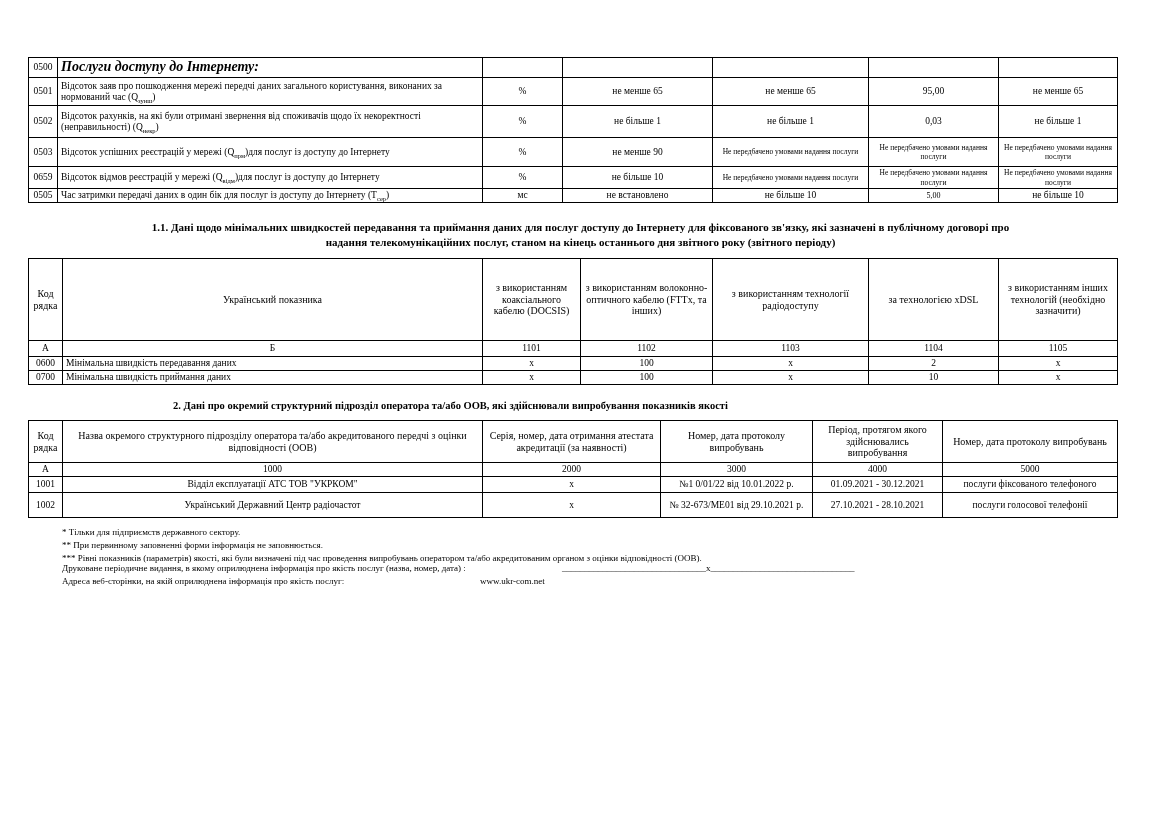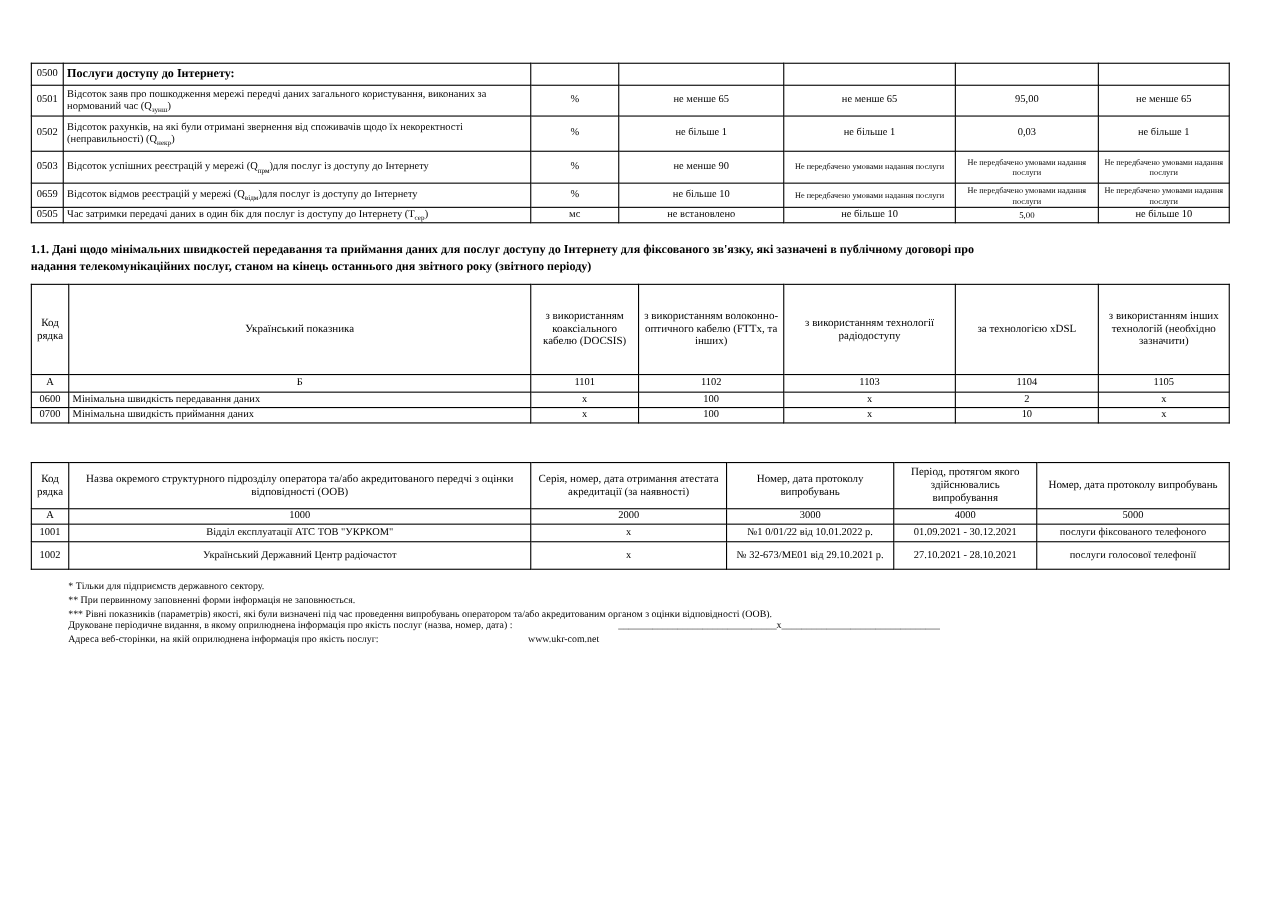--- a/index.html
+++ b/index.html
@@ -9,23 +9,23 @@
   td{border:1px solid #000;padding:1px 3px;vertical-align:middle;
      font-size:9.5px;line-height:1.15;overflow:hidden;word-wrap:break-word;}
   .c{text-align:center;}
   .nm{text-align:left;}
   .t-top{top:57px;width:1089px;}
   .t1{top:258px;width:1089px;}
   .t2{top:420px;width:1089px;}
   .hdr td{text-align:center;font-size:10px;}
   .small{font-size:7.5px;line-height:1.25;text-align:center;}
   .smallnum{font-size:8px;}
-  .ttl{font-weight:bold;font-size:11px;}
+  .ttl{font-weight:bold;font-size:14px;font-style:italic;}
   sub{font-size:6.5px;line-height:0;}
-  .h11{position:absolute;left:28px;width:1105px;text-align:left;
+  .h11{position:absolute;left:28px;width:1105px;text-align:center;
        font-weight:bold;font-size:11px;white-space:nowrap;}
   .h2x{position:absolute;left:28px;width:845px;text-align:center;
        font-weight:bold;font-size:10.5px;white-space:nowrap;}
   .fn{position:absolute;left:62px;font-size:9px;white-space:nowrap;}
   .fn .lbl{font-weight:normal;}
   .fn .val{position:absolute;top:0;}
   .v1{left:500px;}
   .v2{left:418px;}
 </style>
 </head>
@@ -147,20 +147,21 @@
       <td class="nm">Мінімальна швидкість приймання даних</td>
       <td class="c">х</td>
       <td class="c">100</td>
       <td class="c">х</td>
       <td class="c">10</td>
       <td class="c">х</td>
     </tr>
   </tbody>
     </table>
 
+  <div class="h2x" style="top:400px">2. Дані про окремий структурний підрозділ оператора та/або ООВ, які здійснювали випробування показників якості</div>
 
   <table class="t2">
     <colgroup>
       <col style="width:34px">
         <col style="width:420px">
         <col style="width:178px">
       <col style="width:152px">
         <col style="width:130px">
         <col style="width:175px">
     </colgroup>

